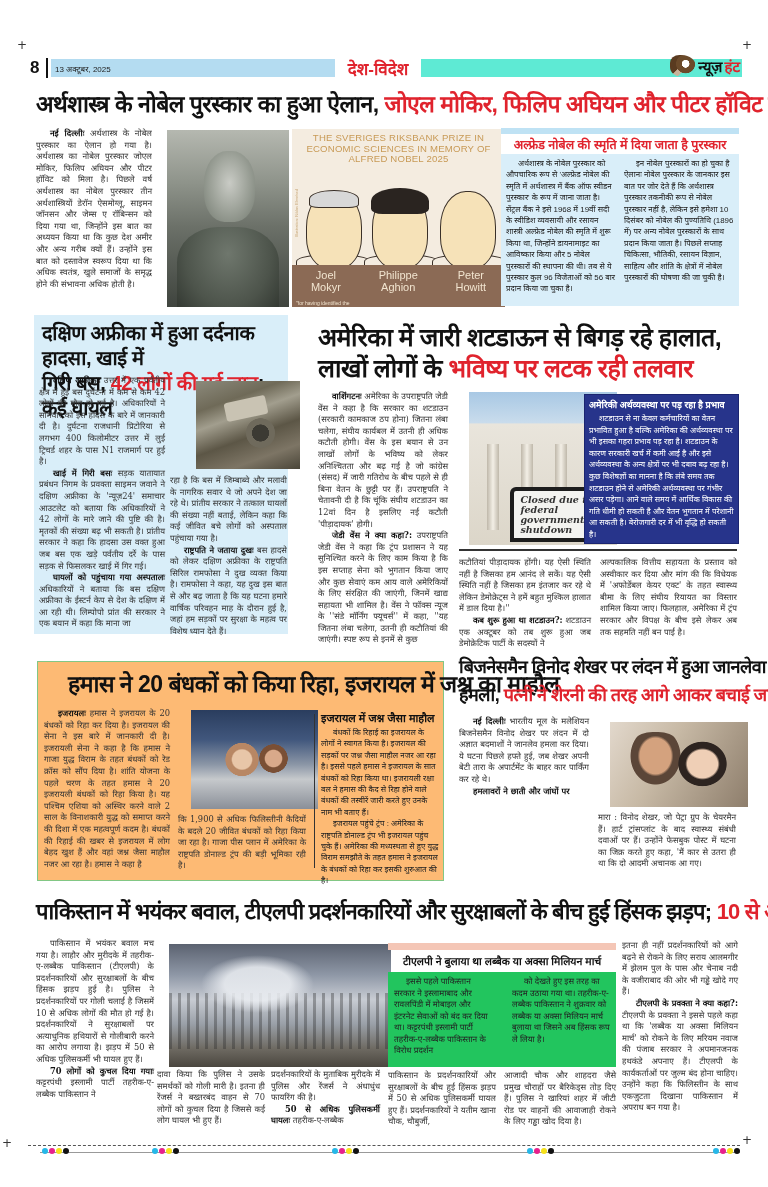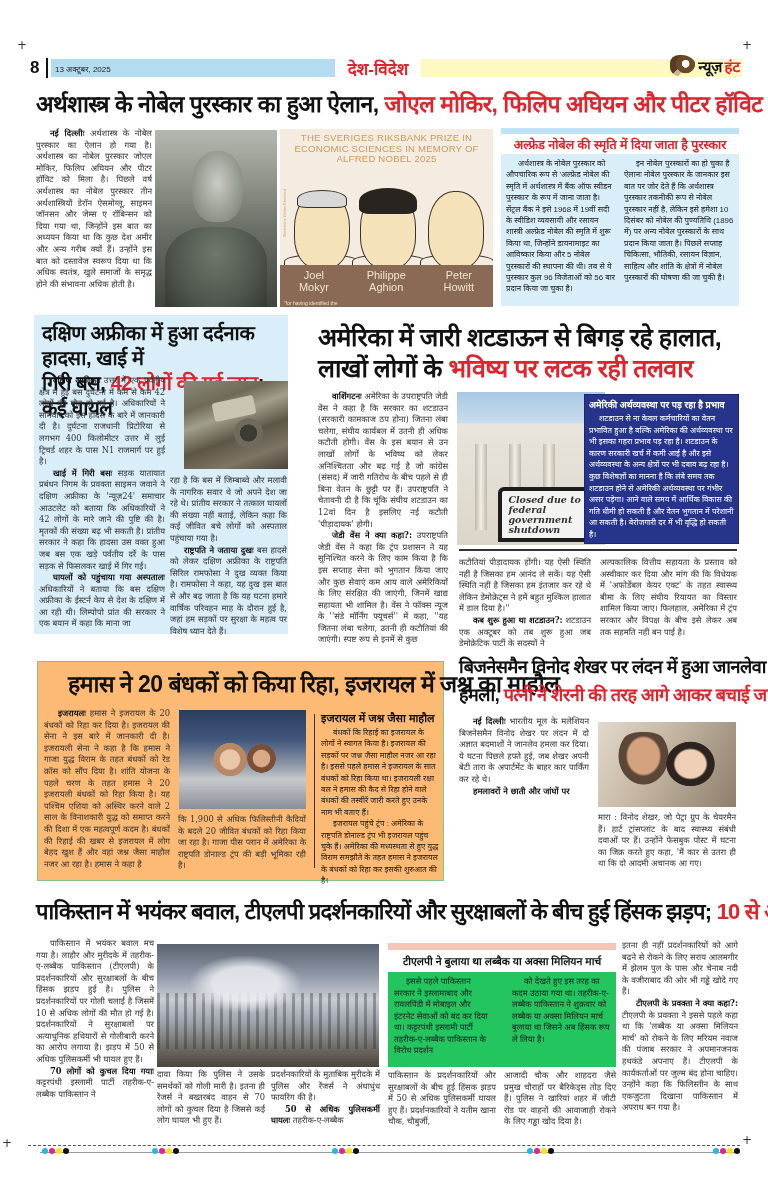--- a/index.html
+++ b/index.html
@@ -7,34 +7,34 @@
   body { position: relative; font-family: "DejaVu Serif", serif; color: #222; }
 
   .crop { position: absolute; font-family: "DejaVu Sans", sans-serif; font-size: 12px; color: #333; line-height: 1; }
 
   
   .masthead { position: absolute; left: 30px; top: 57px; width: 712px; height: 22px; display: flex; align-items: center; }
   .pgnum { font-family: "Liberation Sans", sans-serif; font-weight: bold; font-size: 17px; width: 14px; color: #111; }
   .pgsep { width: 2px; height: 20px; background: #111; margin: 0 3px 0 2px; }
   .dateband { height: 18px; background: #b4dcf1; flex: 0 0 284px; display: flex; align-items: center; padding-left: 4px; font-family: "Liberation Sans", sans-serif; font-size: 8px; color: #222; }
   .section-title { flex: 0 0 86px; text-align: center; font-family: "Liberation Sans", sans-serif; font-weight: bold; font-size: 17px; color: #e0232d; }
-  .rightband { height: 18px; background: #fef9c3; flex: 1; position: relative; }
+  .rightband { height: 18px; background: #5eead4; flex: 1; position: relative; }
   .logo { position: absolute; right: 2px; top: -4px; display: flex; align-items: center; gap: 2px; font-family: "Liberation Sans", sans-serif; font-weight: bold; font-size: 15px; }
   .logo .eagle { width: 26px; height: 22px; background: radial-gradient(circle at 60% 40%, #fff 0 18%, #6b4a2a 20% 45%, transparent 48%), linear-gradient(135deg, #5a3b20 0 45%, #c9b39a 46% 60%, transparent 61%); border-radius: 40% 60% 50% 50%; }
   .logo .news { color: #111; }
   .logo .hunt { color: #e0232d; }
 
   .h-main { position: absolute; font-family: "Liberation Sans", sans-serif; font-weight: bold; color: #111; letter-spacing: -0.5px; white-space: nowrap; }
   .red { color: #e0232d; }
   .body-text { font-family: "DejaVu Serif", serif; font-size: 8.3px; line-height: 11.6px; color: #333; text-align: justify; }
   .body-text b { color: #111; }
   .ind { text-indent: 14px; }
   .col { position: absolute; }
 
-  .photo { position: absolute; overflow: hidden; }
+  .photo { position: absolute; overflow: hidden; margin-left: 12px; }
 
   
   .bust { background: linear-gradient(180deg, #b5b8b0 0%, #8e938a 30%, #6b7068 55%, #3f443e 100%); }
   .bust::before { content: ""; position: absolute; left: 30%; top: 12%; width: 42%; height: 40%; background: radial-gradient(ellipse at 50% 45%, #c9cbc5 0%, #9ea39a 50%, #737a70 100%); border-radius: 45% 45% 40% 40%; }
   .bust::after { content: ""; position: absolute; left: 8%; top: 55%; width: 84%; height: 50%; background: radial-gradient(ellipse at 50% 30%, #6f776d 0%, #4d544b 60%, #2e332d 100%); border-radius: 40% 40% 0 0; }
 
   
   .prize { background: #f4ece0; }
   .prize .ttl { position: absolute; left: 0; right: 0; top: 4px; text-align: center; font-family: "Liberation Sans", sans-serif; font-size: 9.6px; line-height: 10.6px; color: #c89a56; letter-spacing: 0.2px; }
   .prize .face { position: absolute; bottom: 38px; width: 56px; height: 78px; border-radius: 46% 46% 40% 40%; border: 1.5px solid #3a3028; background: #f6e2b8; }

